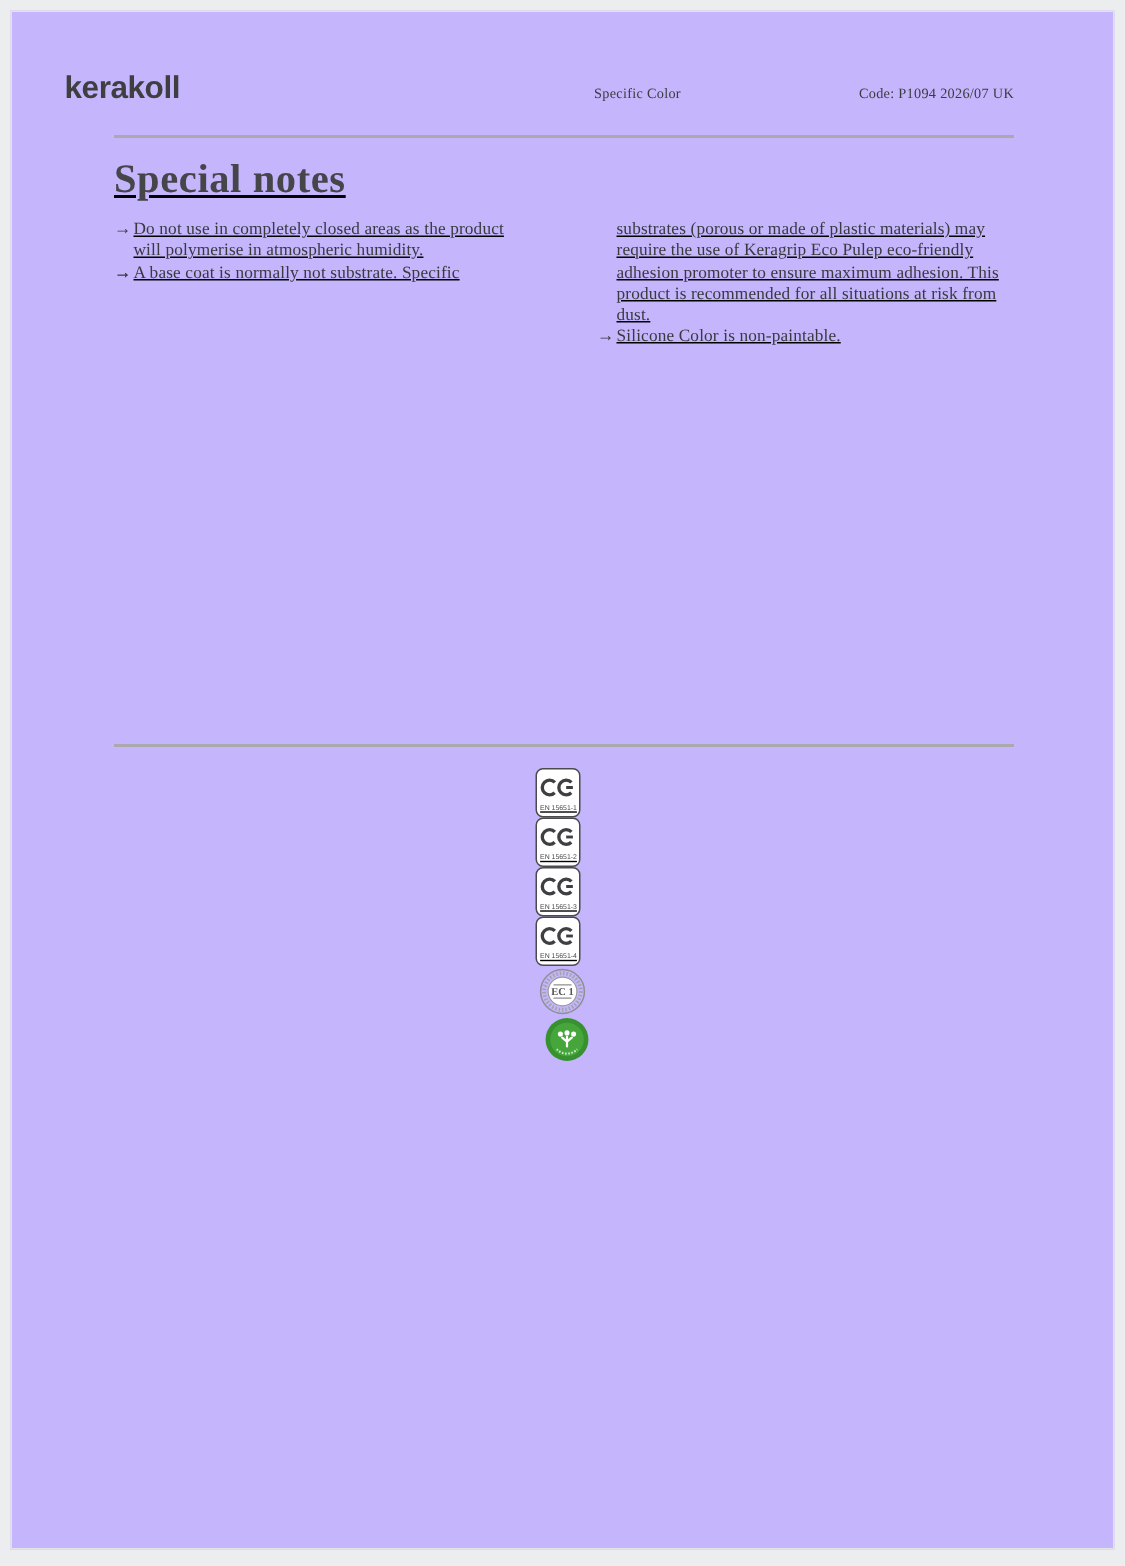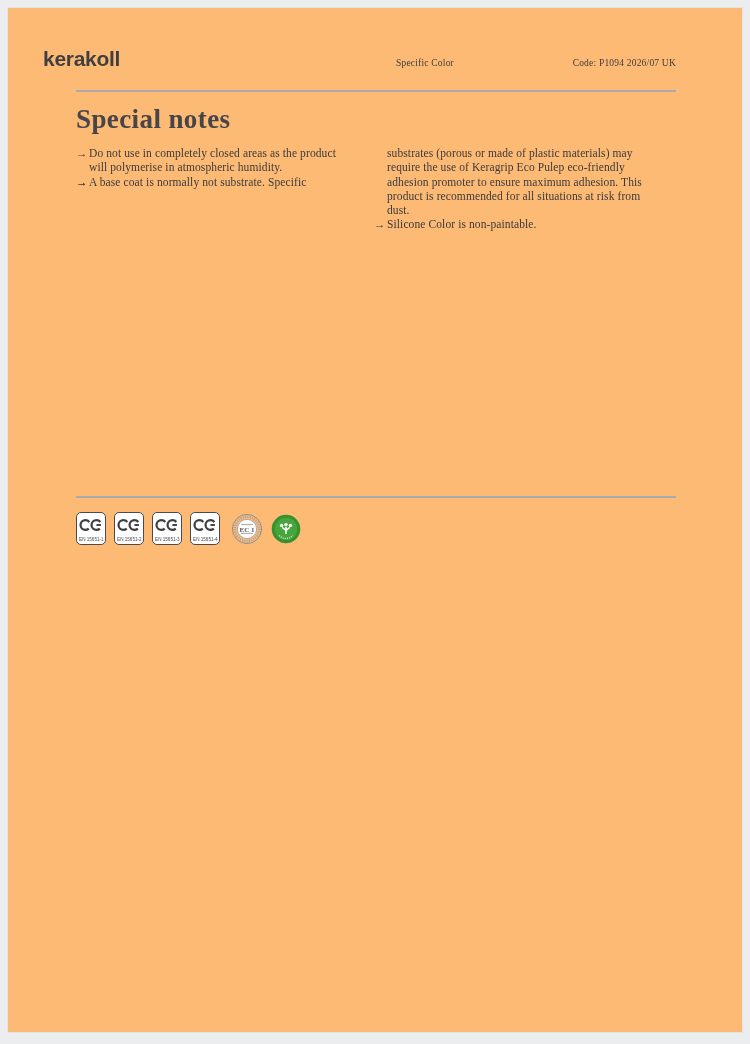--- a/index.html
+++ b/index.html
@@ -5,24 +5,25 @@
   html,body{margin:0;padding:0;}
   body{
     width:750px;height:1044px;
     background:#ecedef;
     font-family:"Liberation Serif", serif;
     position:relative;
     overflow:hidden;
   }
   .page{
     position:absolute;left:7px;top:7px;right:7px;bottom:11px;
-    background:#fdba74;
+    background:#c4b5fd;
     border:1px solid #e3e3e6;
     box-sizing:border-box;
     padding:0 66px 0 68px;
+    text-decoration:underline;
   }
   
   .hdr{position:relative;margin-top:37px;height:26px;}
   .logo{
     position:absolute;left:-33px;bottom:0;
     font-family:"Liberation Sans", sans-serif;
     font-weight:bold;font-size:21px;color:#3f3f42;
     letter-spacing:-0.3px;
   }
   .hdr-small{
@@ -37,30 +38,30 @@
   
   h1.sec-title{
     font-family:"Liberation Serif", serif;
     font-size:27px;line-height:32px;font-weight:bold;
     color:#45454a;letter-spacing:0.4px;
     margin:11px 0 0 0;
   }
   
   .cols{display:flex;margin-top:11px;}
   .col{width:272px;}
-  .col + .col{margin-left:26px;}
+  .col + .col{margin-left:50px;}
   .note{
     margin:0;
     font-size:11.5px;line-height:14.3px;color:#3a3a3e;
     padding-left:13px;position:relative;
     letter-spacing:0.1px;
   }
   .note .arrow{position:absolute;left:0;top:0;color:#3a3a3e;}
   
-  .marks{display:flex;align-items:center;margin-top:14px;}
+  .marks{display:flex;align-items:center;margin-top:14px;flex-direction:column;}
   .ce-box{
     width:30px;height:33px;box-sizing:border-box;
     border:1.4px solid #4b4b4e;border-radius:5px;
     display:flex;flex-direction:column;align-items:center;
     justify-content:space-between;
     padding:4px 1px 2px 1px;
     margin-right:8px;
     background:#fff;
   }
   .ce-std{

